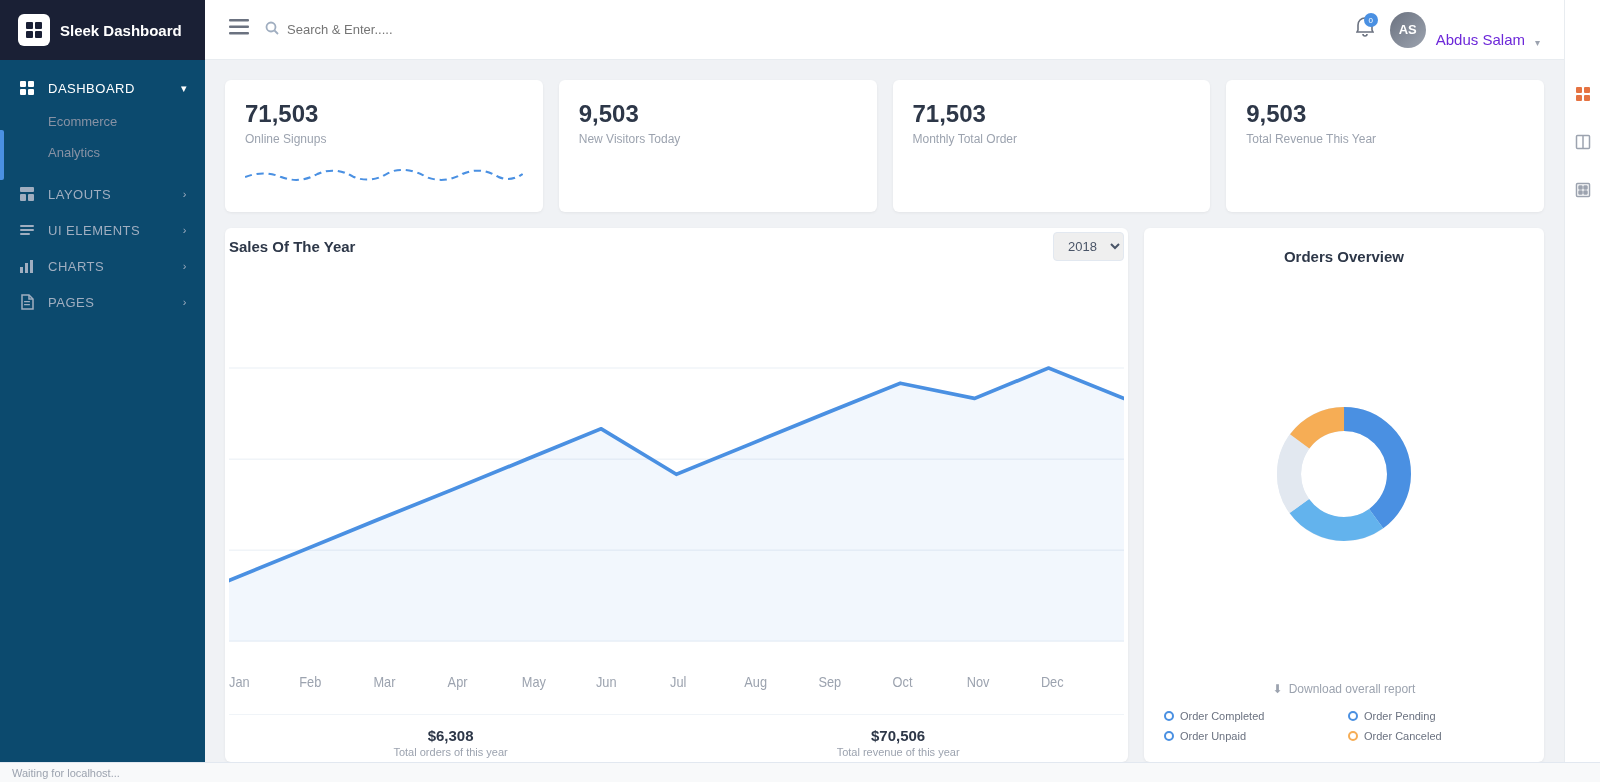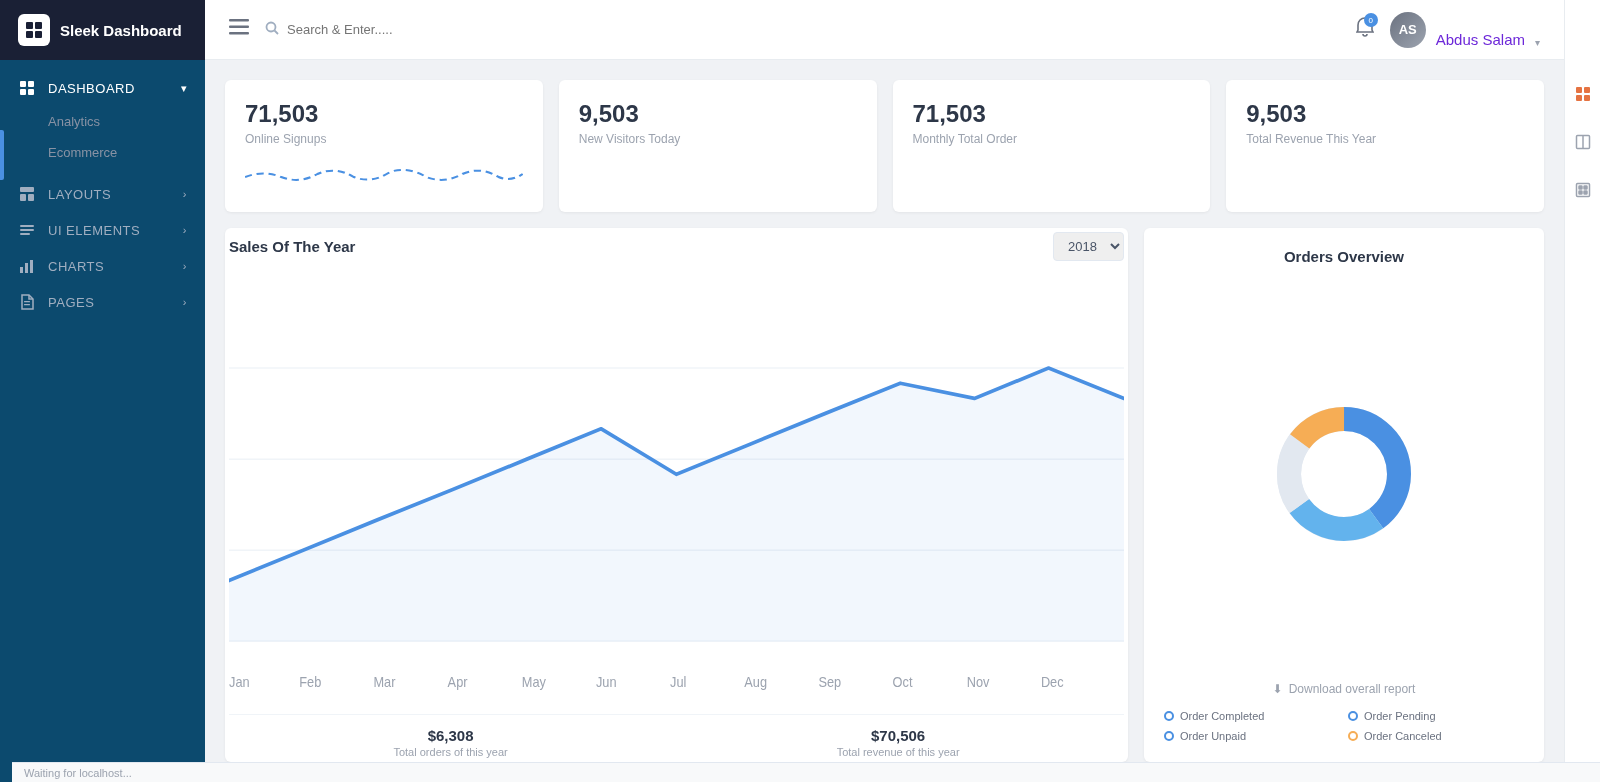--- a/index.html
+++ b/index.html
@@ -378,21 +378,21 @@
     
     .donut-svg {
       width: 160px;
       height: 160px;
     }
 
     
     .status-bar {
       position: fixed;
       bottom: 0;
-      left: 12px;
+      left: 0;
       right: 0;
       height: 20px;
       background: #f8f9fa;
       border-top: 1px solid #e2e8f0;
       display: flex;
       align-items: center;
       padding: 0 12px;
     }
     .status-text {
       font-size: 11px;
@@ -425,24 +425,24 @@
           <rect x="1" y="1" width="6" height="6" rx="1"></rect>
           <rect x="9" y="1" width="6" height="6" rx="1"></rect>
           <rect x="1" y="9" width="6" height="6" rx="1"></rect>
           <rect x="9" y="9" width="6" height="6" rx="1"></rect>
         </svg>
       </span>
       <span>DASHBOARD</span>
       <span class="nav-arrow">▾</span>
     </div>
     <div class="nav-sub-item">
+      <span>Ecommerce</span>
+    </div>
+    <div class="nav-sub-item">
       <span>Analytics</span>
-    </div>
-    <div class="nav-sub-item">
-      <span>Ecommerce</span>
     </div>
 
     <div class="nav-item" style="margin-top:8px;">
       <span class="nav-icon">
         <svg width="16" height="16" viewBox="0 0 16 16" fill="currentColor">
           <rect x="1" y="1" width="14" height="5" rx="1"></rect>
           <rect x="1" y="8" width="6" height="7" rx="1"></rect>
           <rect x="9" y="8" width="6" height="7" rx="1"></rect>
         </svg>
       </span>

